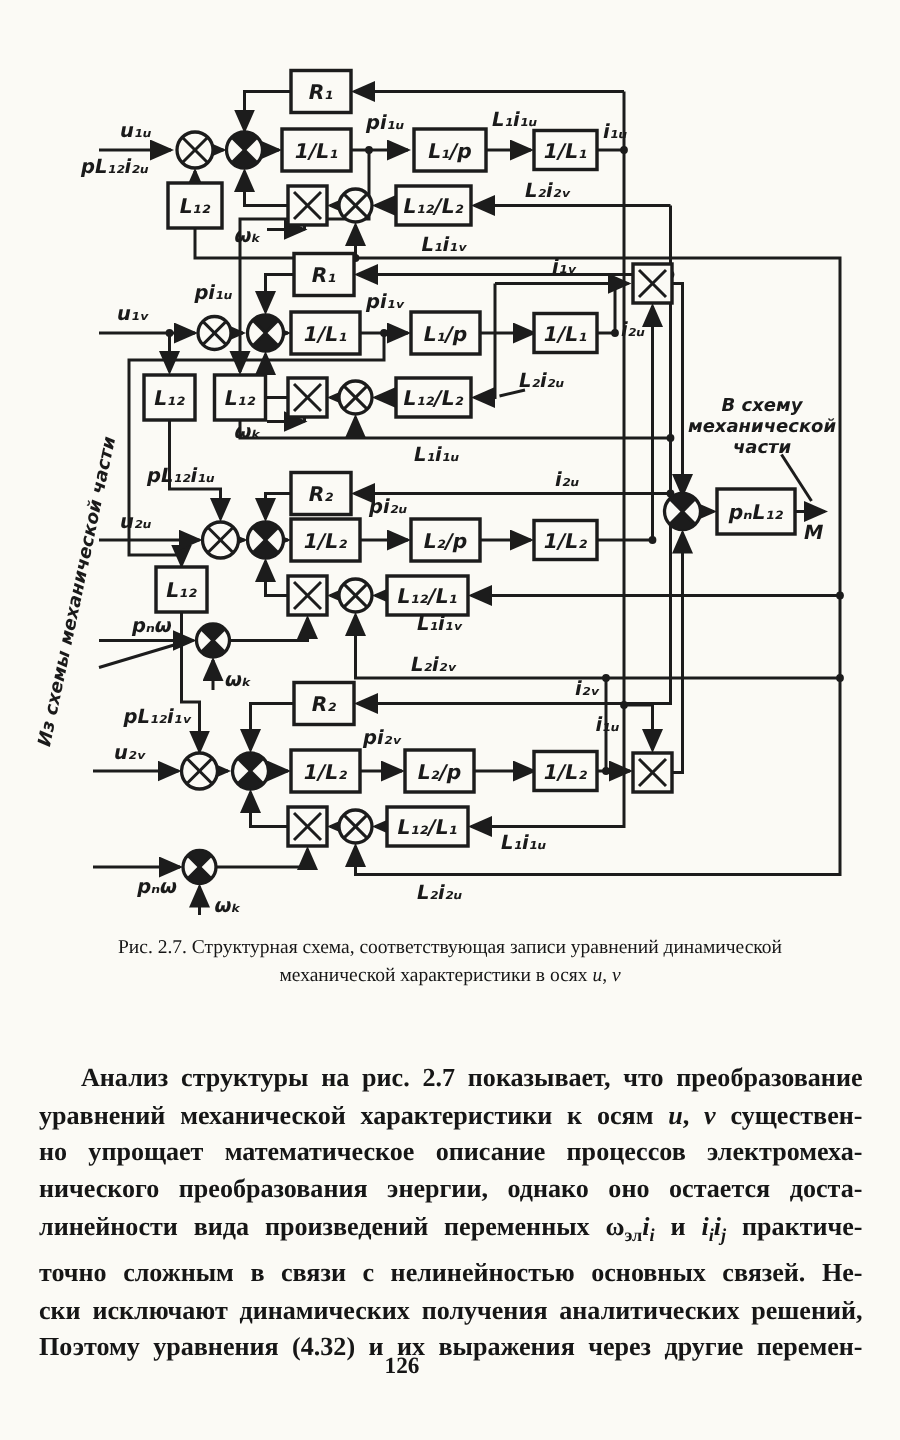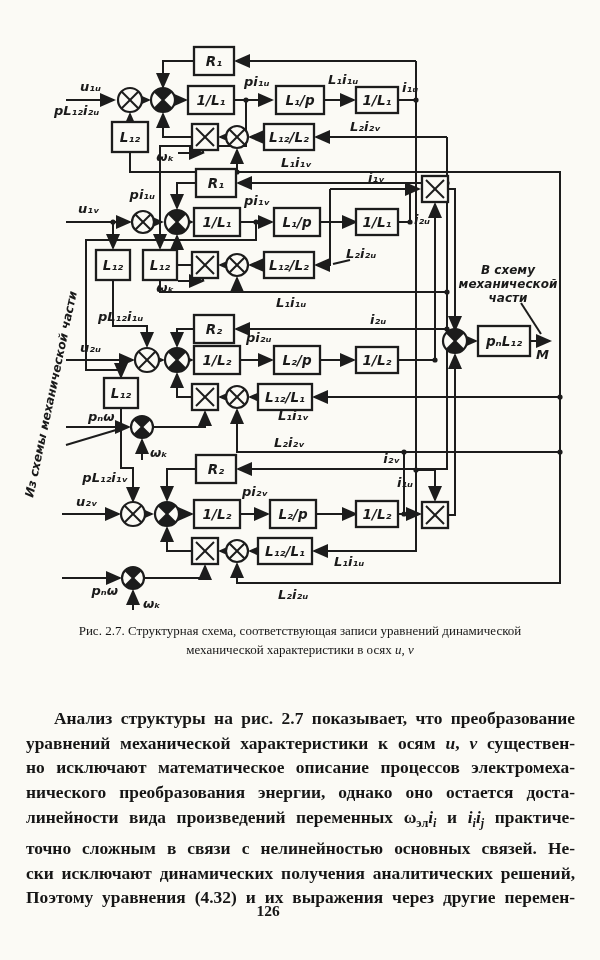--- a/index.html
+++ b/index.html
@@ -416,21 +416,21 @@
     <text x="536" y="359">M</text>
     <text class="ann" x="55" y="395" text-anchor="middle" transform="rotate(-78 55 395)">Из схемы механической части</text>
   </g>
 </svg>
 
 <div id="caption">Рис. 2.7. Структурная схема, соответствующая записи уравнений динамической<br>механической характеристики в осях <i>u</i>, <i>v</i></div>
 
 <div id="bodytext">
     <div class="bodyline first">Анализ структуры на рис. 2.7 показывает, что преобразование</div>
     <div class="bodyline">уравнений механической характеристики к осям <i>u</i>, <i>v</i> существен-</div>
-    <div class="bodyline">но исключают математическое описание процессов электромеха-</div>
+    <div class="bodyline">но упрощает математическое описание процессов электромеха-</div>
     <div class="bodyline">нического преобразования энергии, однако оно остается доста-</div>
     <div class="bodyline">линейности вида произведений переменных ω<sub>эл</sub><i>i<sub>i</sub></i> и <i>i<sub>i</sub>i<sub>j</sub></i> практиче-</div>
     <div class="bodyline">точно сложным в связи с нелинейностью основных связей. Не-</div>
     <div class="bodyline">ски исключают динамических получения аналитических решений,</div>
     <div class="bodyline">Поэтому уравнения (4.32) и их выражения через другие перемен-</div>
   </div>
 
 <div id="pagenum">126</div>
 
 </body></html>

